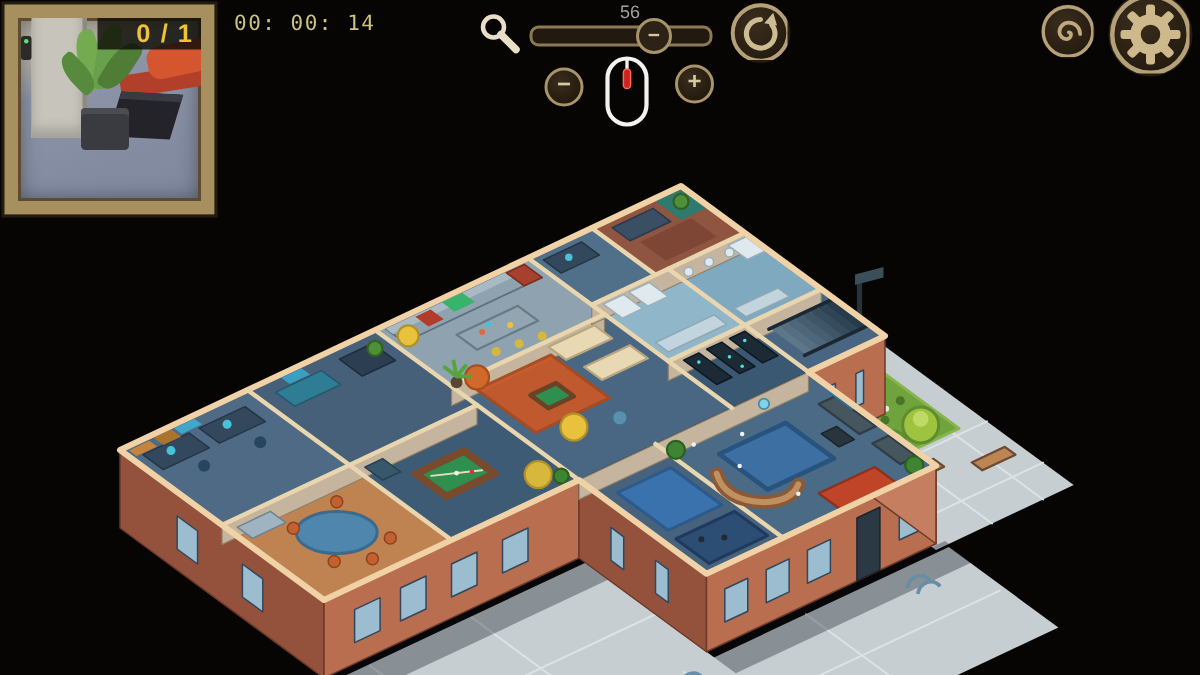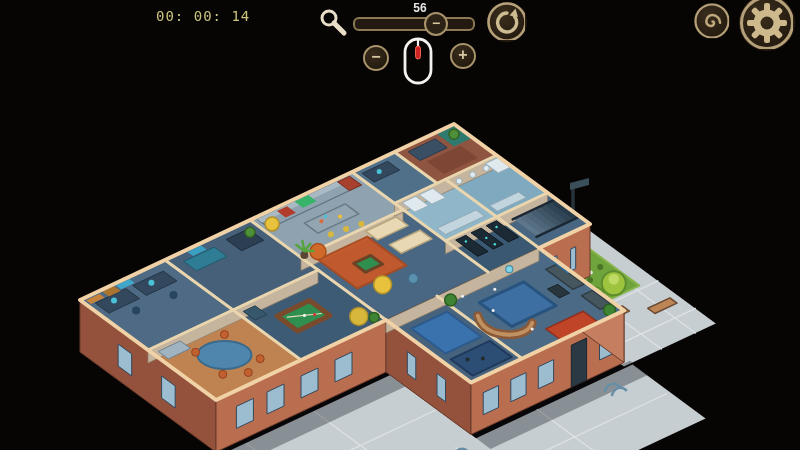--- a/index.html
+++ b/index.html
@@ -30,21 +30,21 @@
   .photo-frame .leaf.l4{left:33px;top:22px;width:14px;height:30px;transform:rotate(-44deg);background:#578a3c;}
   .photo-frame .counter{position:absolute;right:0;top:0;width:64px;height:21px;background:rgba(14,13,6,.82);
     color:#f0c23a;font-size:17px;font-weight:bold;text-align:right;line-height:21px;padding-right:5px;letter-spacing:1px;}
 
   
   .timer{left:156px;top:8px;color:#cbc47c;font-family:"DejaVu Sans Mono",monospace;font-size:14px;letter-spacing:1px;}
 
   
   .magnifier{left:318px;top:8px;width:32px;height:30px;}
   .slider-track{left:353px;top:17px;width:118px;height:10px;background:#221a10;border:2px solid #8d7954;border-radius:6px;}
-  .slider-value{left:398px;top:1px;width:44px;text-align:center;color:#e5e5e5;font-size:12px;font-weight:bold;}
+  .slider-value{left:398px;top:1px;width:44px;text-align:center;color:#a3a3a3;font-size:12px;font-weight:normal;}
   .slider-handle{left:424px;top:12px;width:20px;height:20px;border-radius:50%;background:#2c2216;border:2px solid #a8936b;
     color:#d8c8a2;font-size:14px;font-weight:bold;text-align:center;line-height:18px;}
 
   
   .rbtn{border-radius:50%;background:radial-gradient(circle at 40% 35%,#3a2d1d,#231a0e 75%);}
   .reset-btn{left:487px;top:2px;width:40px;height:40px;}
   .hint-btn{left:694px;top:3px;width:36px;height:36px;}
   .gear-btn{left:739px;top:-5px;width:56px;height:56px;}
 
   
@@ -267,20 +267,33 @@
         <circle cx="494.8" cy="289.3" r="1.5" fill="#eef2f4"></circle>
         <circle cx="462.5" cy="296.3" r="1.5" fill="#eef2f4"></circle>
         <circle cx="493.1" cy="310.6" r="1.5" fill="#eef2f4"></circle>
         <circle cx="450.6" cy="299.9" r="6" fill="#3f8432" stroke="#2c5f20" stroke-width="1.5"></circle>
         <circle cx="609.5" cy="310.1" r="6" fill="#3f8432" stroke="#2c5f20" stroke-width="1.5"></circle>
         <circle cx="374.1" cy="317.4" r="5" fill="#3f8432" stroke="#2c5f20" stroke-width="1.5"></circle>
       </g>
       <polygon points="80.0,300.0 454.0,124.0 590.0,224.0 539.0,248.0 624.0,310.5 471.0,382.5 386.0,320.0 216.0,400.0" fill="none" stroke="#f0d2a6" stroke-width="4" stroke-linejoin="round"></polygon>
     </svg>
 
+  <div class="hud photo-frame">
+    <div class="door"></div>
+    <div class="led"></div>
+    <div class="redstrip"></div>
+    <div class="sofa"></div>
+    <div class="stool"></div>
+    <div class="pot"></div>
+    <div class="leaf l1"></div>
+    <div class="leaf l2"></div>
+    <div class="leaf l3"></div>
+    <div class="leaf l4"></div>
+    <div class="counter">0 / 1</div>
+  </div>
 
   <div class="hud timer">00: 00: 14</div>
 
   <svg class="hud magnifier" viewBox="0 0 32 30">
     <circle cx="11" cy="10" r="7" fill="none" stroke="#e9dfc9" stroke-width="3"></circle>
     <line x1="16" y1="15" x2="26" y2="25" stroke="#e9dfc9" stroke-width="5" stroke-linecap="round"></line>
   </svg>
 
   <div class="hud slider-track"></div>
   <div class="hud slider-value">56</div>

